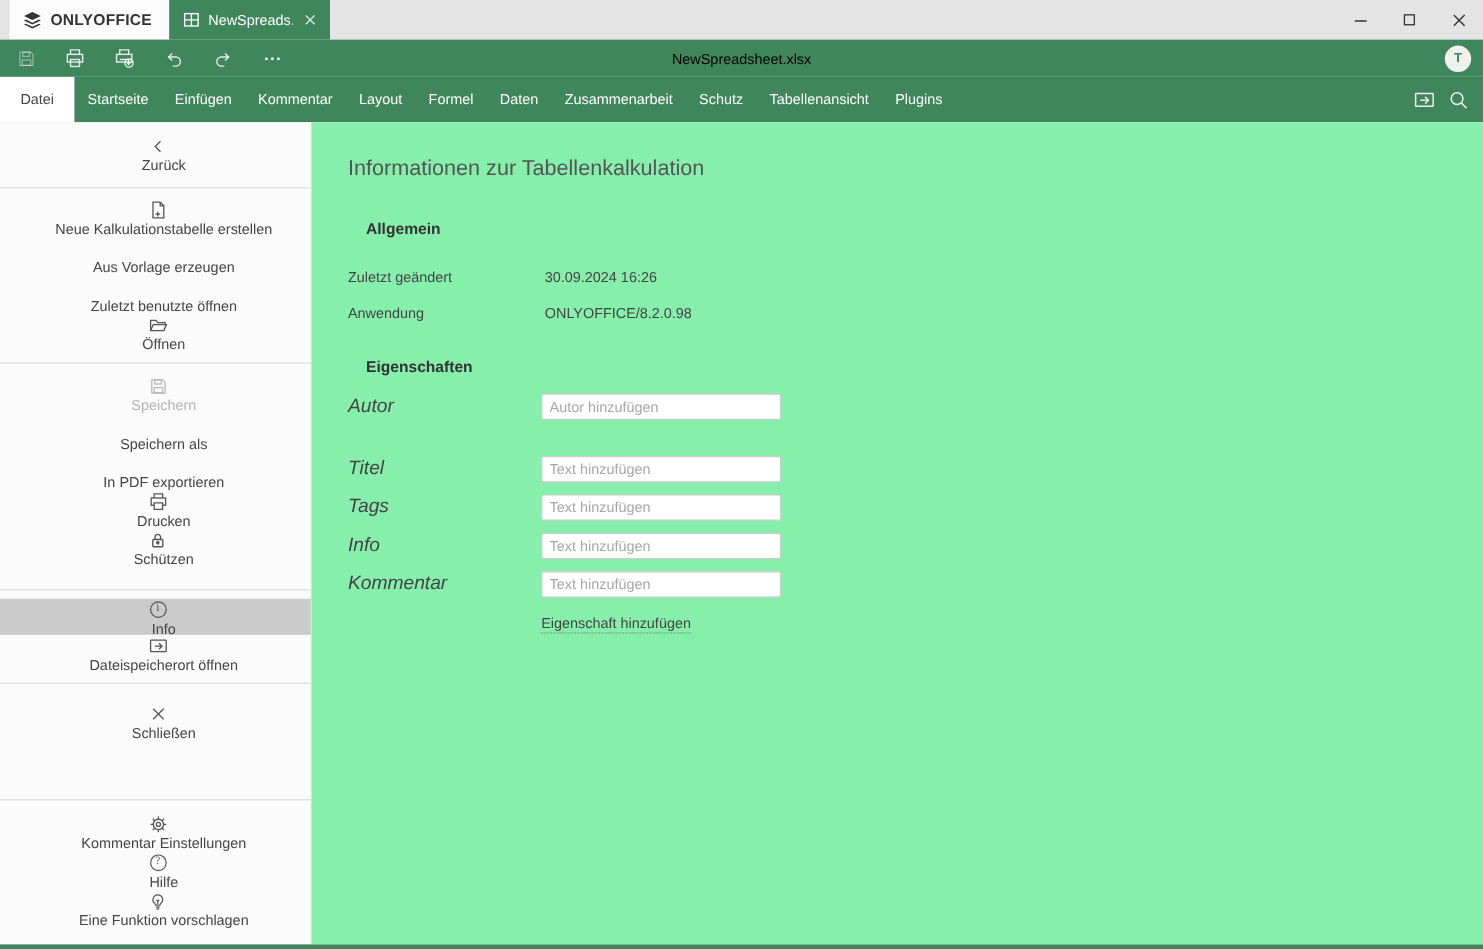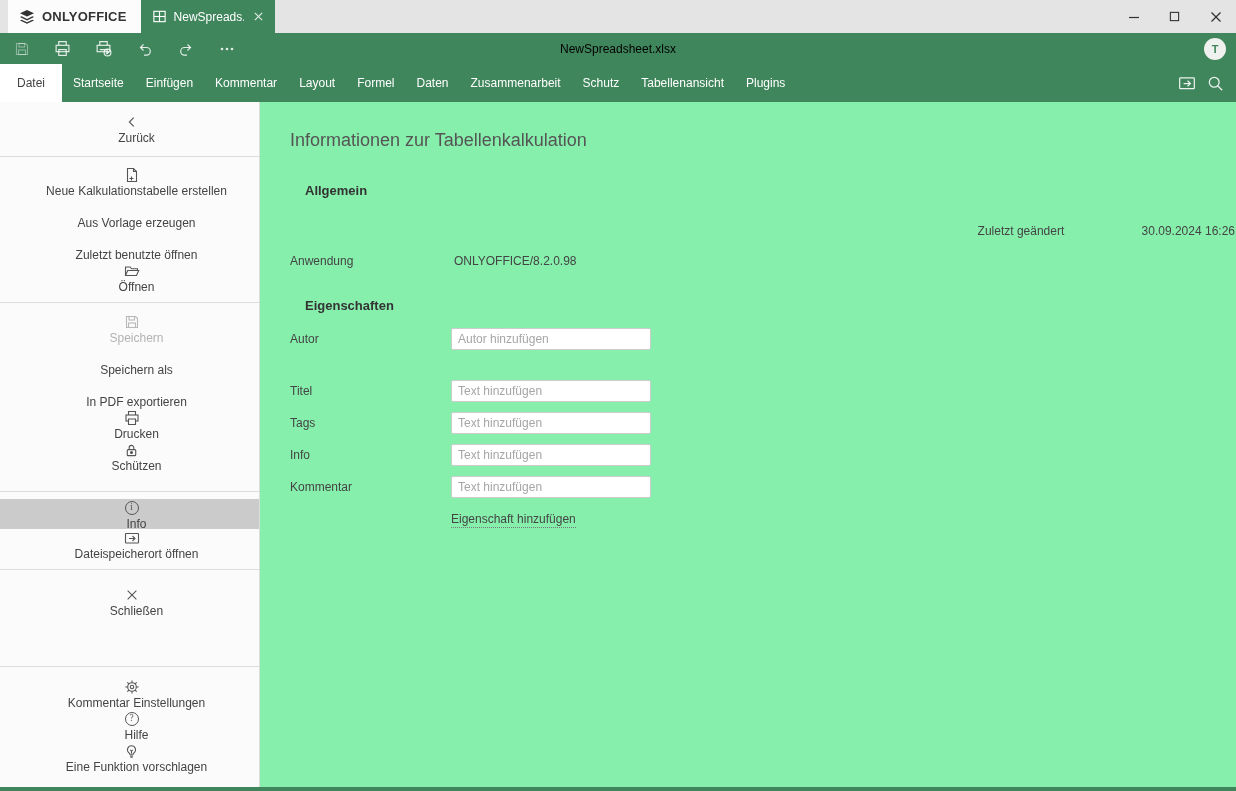--- a/index.html
+++ b/index.html
@@ -65,27 +65,27 @@
   .sec-close{padding:16px 0 48px;}
   .sec-help{padding:11px 0;}
 
   
   .main{flex:1;padding:28px 1px 0 30px;background:#86efac;}
   .page-title{font-size:18px;font-weight:400;color:#555;margin:0;}
   .section-heading{font-size:13px;font-weight:700;color:#333;margin:15px;}
   .hd-general{margin-top:32px;}
   .hd-props{margin-top:30px;}
   .info-row{display:flex;font-size:12px;}
-  .info-row.r0{margin-top:26px;justify-content:flex-end;}
+  .info-row.r0{margin-top:26px;}
   .info-row.r1{margin-top:16px;}
   .info-label{width:164px;}
   .prop-row{display:flex;align-items:center;margin-top:10px;}
   .prop-row.first{margin-top:14px;}
   .prop-row.gap{margin-top:30px;}
-  .prop-label{width:161px;font-size:12px;}
+  .prop-label{width:161px;font-size:16px;font-style:italic;}
   .prop-input{width:200px;height:22px;border:1px solid #ccc;border-radius:2px;background:#fff;
               font-size:12px;padding:0 6px;color:var(--txt);font-family:"Liberation Sans",sans-serif;outline:none;}
   .prop-input::placeholder{color:#a6a6a6;opacity:1;}
   .add-prop{display:inline-block;margin:14px 0 0 161px;font-size:12px;color:var(--txt);
             border-bottom:1px dotted #777;padding-bottom:1px;cursor:pointer;}
 
   .bottom-strip{flex:0 0 4px;background:var(--green);}
 
   svg{display:block;}
 </style>

